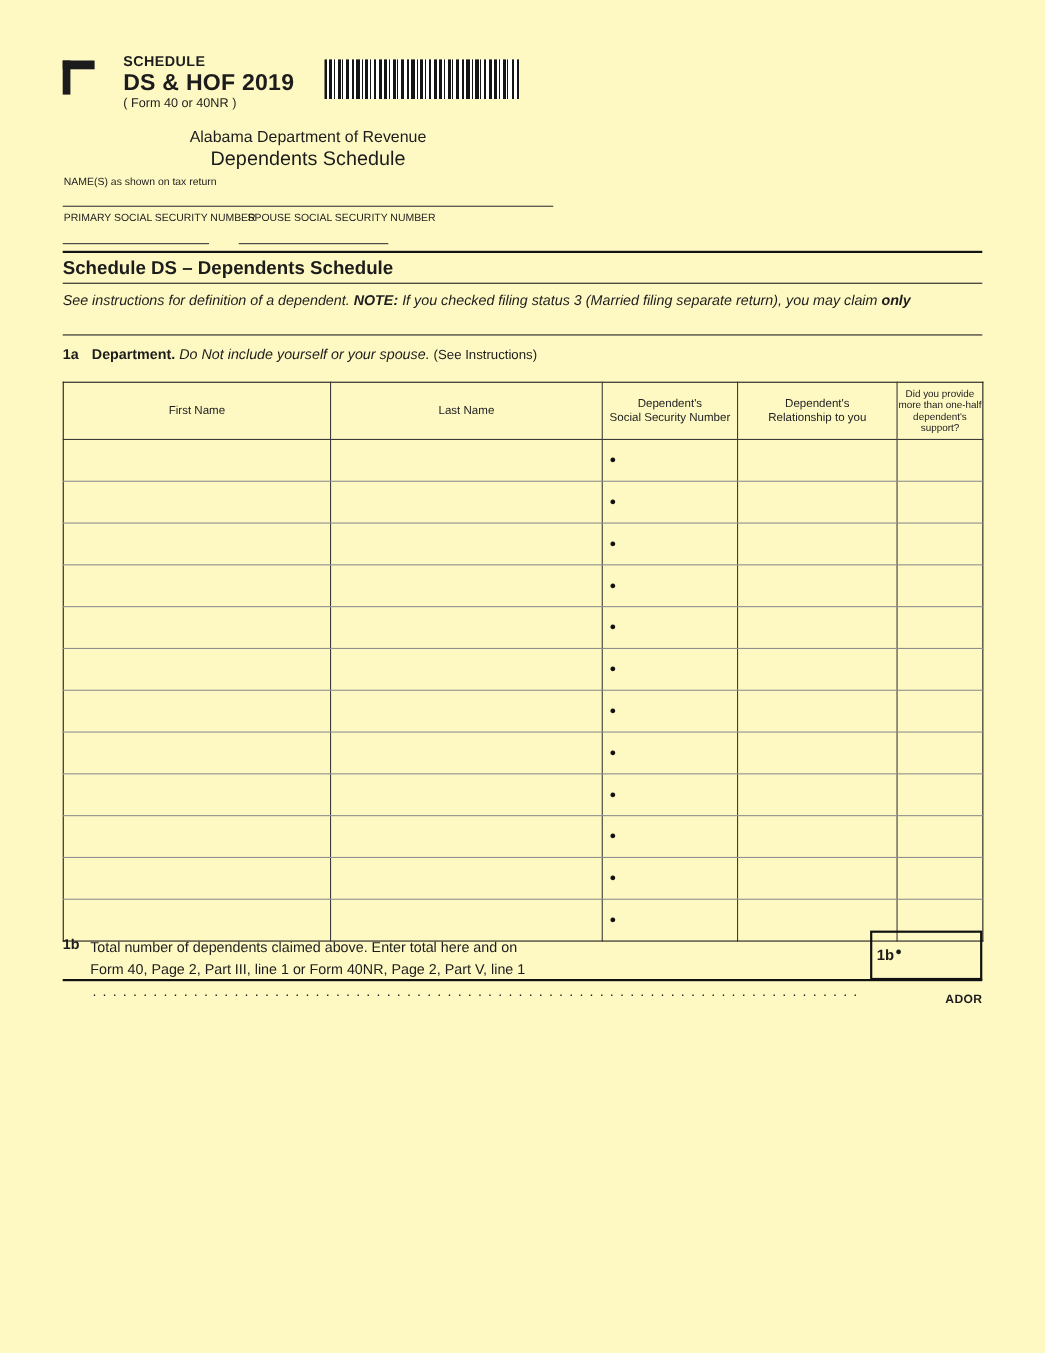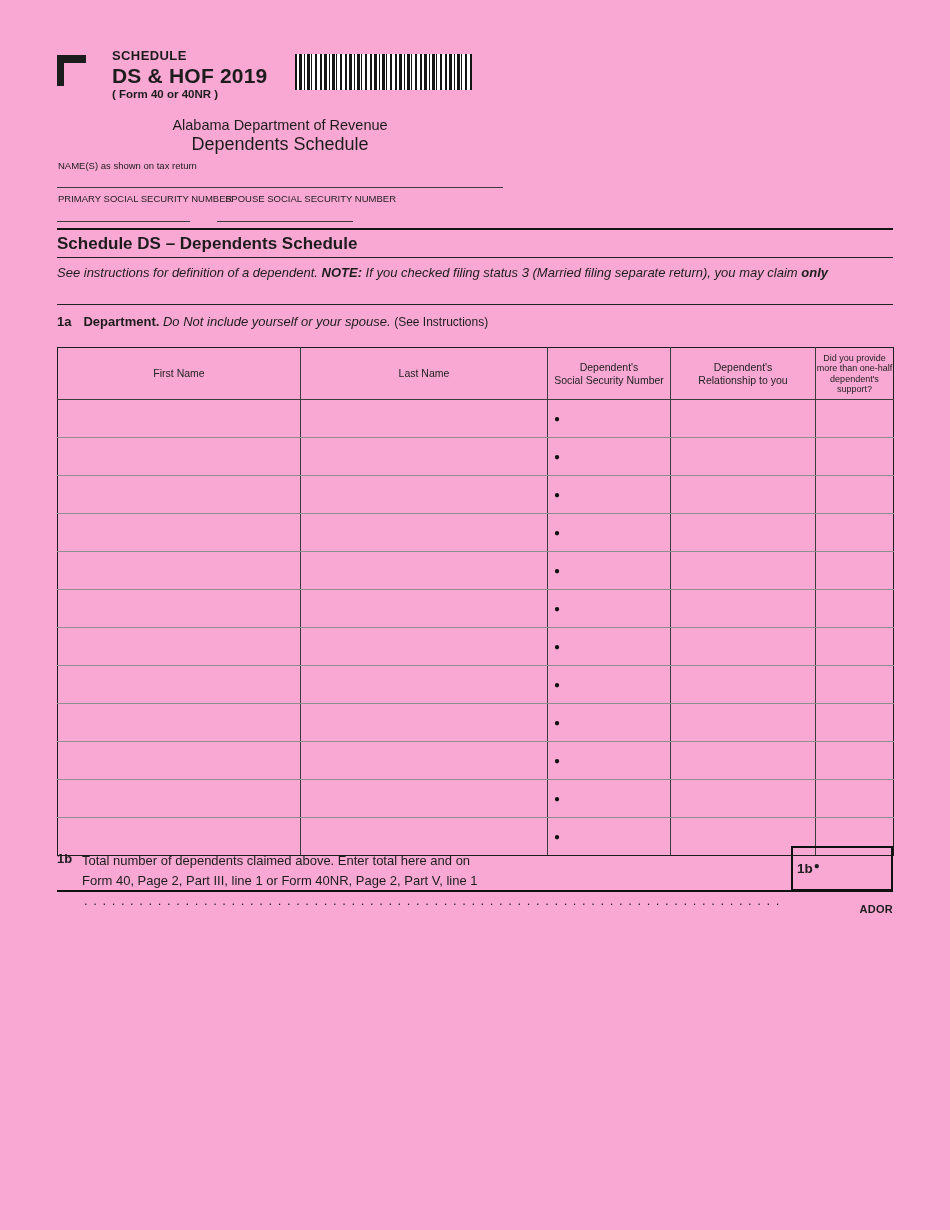--- a/index.html
+++ b/index.html
@@ -1,27 +1,27 @@
 <!DOCTYPE html>
 <html><head>
 <meta charset="utf-8">
 <style>
   html,body { margin:0; padding:0; background:#ffffff; }
   .page {
-    position:relative; width:950px; height:1230px; background:#f9a8d4;
+    position:relative; width:950px; height:1230px; background:#fef9c3;
     font-family:"Liberation Sans","DejaVu Sans",sans-serif; color:#1c1c1c;
     overflow:hidden;
   }
   
   .corner-mark { position:absolute; left:57px; top:55px; width:22px; height:23px;
     border-left:7px solid #1c1c1c; border-top:8px solid #1c1c1c; }
   .schedule-block { position:absolute; left:112px; top:49px; line-height:1; }
   .schedule-label { font-size:13px; font-weight:bold; letter-spacing:.4px; }
   .form-code { font-size:21px; font-weight:bold; margin-top:3px; letter-spacing:.2px; }
-  .form-variant { font-size:11.5px; font-weight:bold; margin-top:3px; }
+  .form-variant { font-size:11.5px; font-weight:normal; margin-top:3px; }
   .barcode { position:absolute; left:295px; top:54px; width:177px; height:36px;
     background:repeating-linear-gradient(90deg,
       #151515 0 2px, #fff 2px 4px, #151515 4px 7px, #fff 7px 9px,
       #151515 9px 10px, #fff 10px 12px, #151515 12px 15px, #fff 15px 16px,
       #151515 16px 17px, #fff 17px 20px, #151515 20px 22px, #fff 22px 25px); }
   .dept-block { position:absolute; left:57px; top:117px; width:446px; text-align:center; }
   .agency { font-size:14.5px; }
   .form-title { font-size:18px; margin-top:1px; }
   
   .names-label { position:absolute; left:58px; top:160px; font-size:9.5px; }

